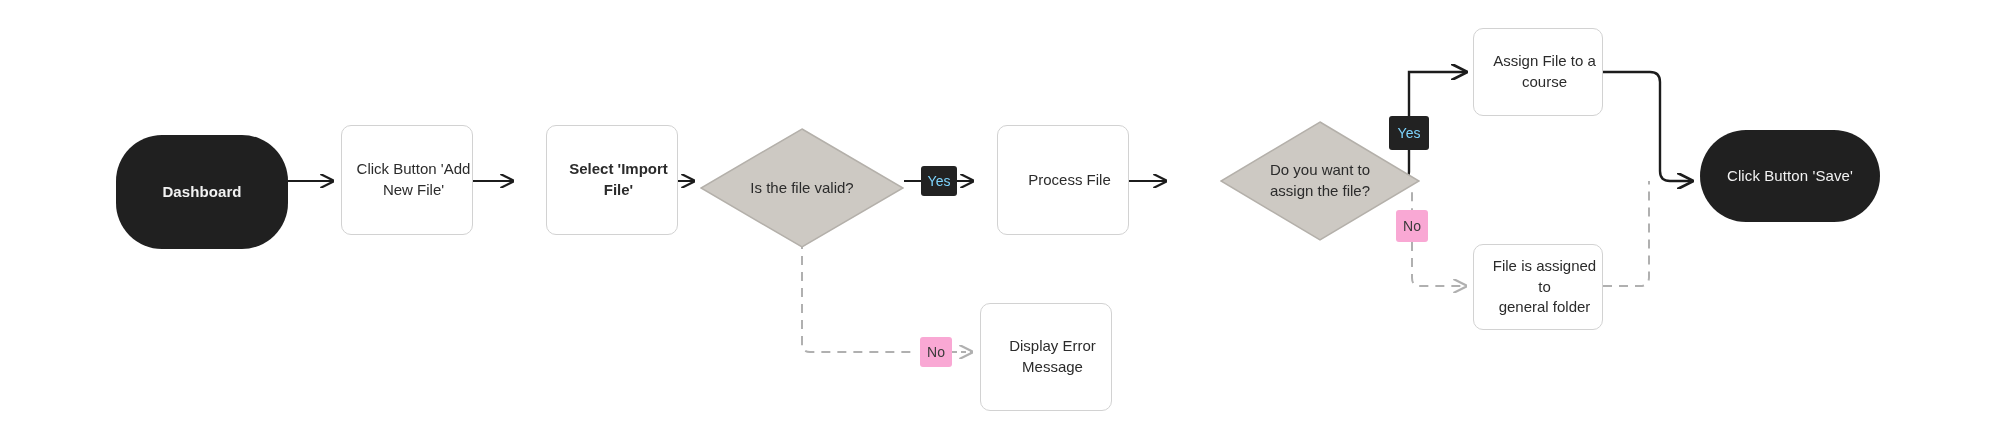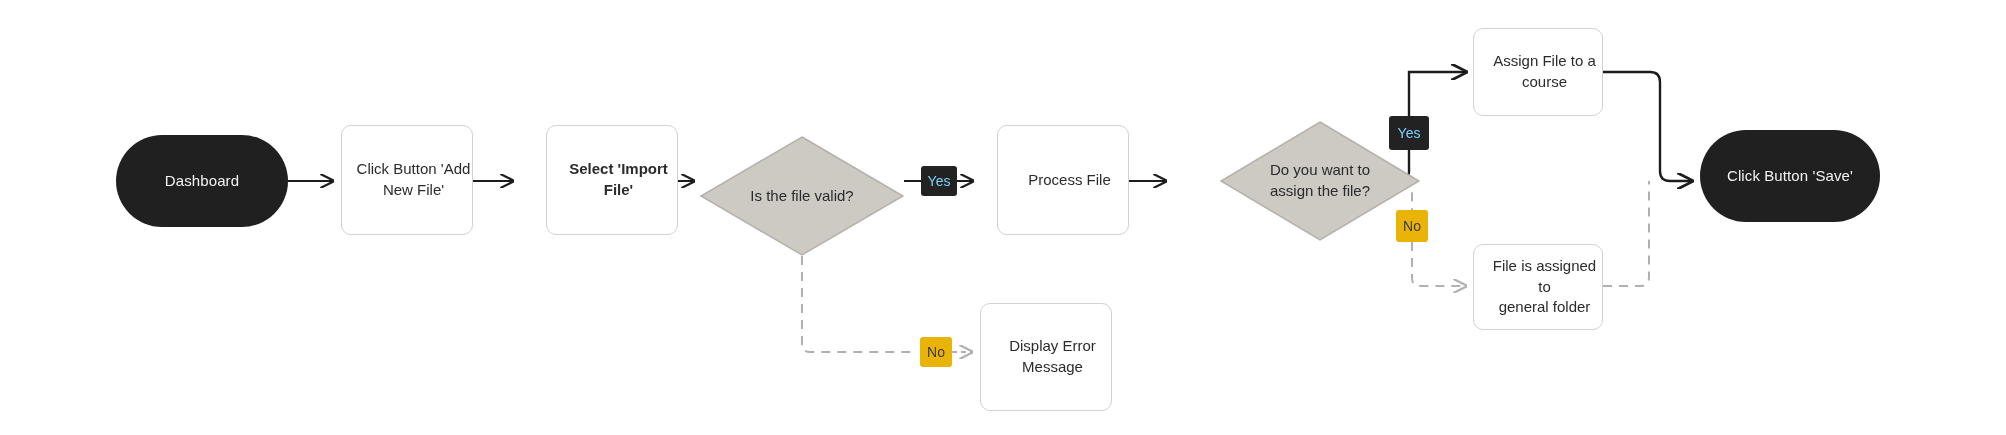--- a/index.html
+++ b/index.html
@@ -73,21 +73,21 @@
     justify-content: center;
     font-size: 14px;
     border-radius: 3px;
     z-index: 4;
   }
   .badge-yes {
     background: #222222;
     color: #7dd3fc;
   }
   .badge-no {
-    background: #eab308;
+    background: #f9a8d4;
     color: #3a3a3a;
   }
   .node-label {
     display: block;
     white-space: pre-line;
   }
 </style>
 </head>
 <body>
 
@@ -125,34 +125,34 @@
 
     <path d="M 1372 181 L 1404 181 Q 1412 181 1412 190 L 1412 210" fill="none" stroke="#b0b0b0" stroke-width="2" stroke-dasharray="9 7"></path>
 
     <path d="M 1412 242 L 1412 278 Q 1412 286 1420 286 L 1466 286" fill="none" stroke="#b0b0b0" stroke-width="2" stroke-dasharray="9 7" marker-end="url(#arrow-dashed)"></path>
 
     <path d="M 1603 286 L 1640 286 Q 1649 286 1649 277 L 1649 181" fill="none" stroke="#b0b0b0" stroke-width="2" stroke-dasharray="9 7"></path>
 
     <path d="M 1603 72 L 1650 72 Q 1660 72 1660 82 L 1660 171 Q 1660 181 1670 181 L 1692 181" fill="none" stroke="#1c1c1c" stroke-width="2.4" marker-end="url(#arrow-solid)"></path>
   </svg>
 
-  <div class="node node-terminal" style="left:116px; top:135px; width:172px; height:92px;">
+  <div class="node node-terminal" style="left:116px; top:135px; width:172px; height:114px;font-weight:bold;">
     <span class="node-label">Dashboard</span>
   </div>
 
   <div class="node node-process" style="left:341px; top:125px; width:132px; height:110px;">
     <span class="node-label">Click Button 'Add
 New File'</span>
   </div>
 
   <div class="node node-process" style="left:546px; top:125px; width:132px; height:110px;font-weight:bold;">
     <span class="node-label">Select 'Import File'</span>
   </div>
 
-  <div class="node node-decision" style="left:700px; top:136px; width:204px; height:120px;">
+  <div class="node node-decision" style="left:700px; top:128px; width:204px; height:120px;">
     <svg class="diamond-shape" viewBox="0 0 204 120" preserveAspectRatio="none">
       <polygon points="102,1 203,60 102,119 1,60" fill="#cdc9c3" stroke="#b4b0aa" stroke-width="1.5"></polygon>
     </svg>
     <span class="node-label diamond-label">Is the file valid?</span>
   </div>
 
   <div class="node node-process" style="left:980px; top:125px; width:132px; height:110px;margin-left:17px;">
     <span class="node-label">Process File</span>
   </div>
 

